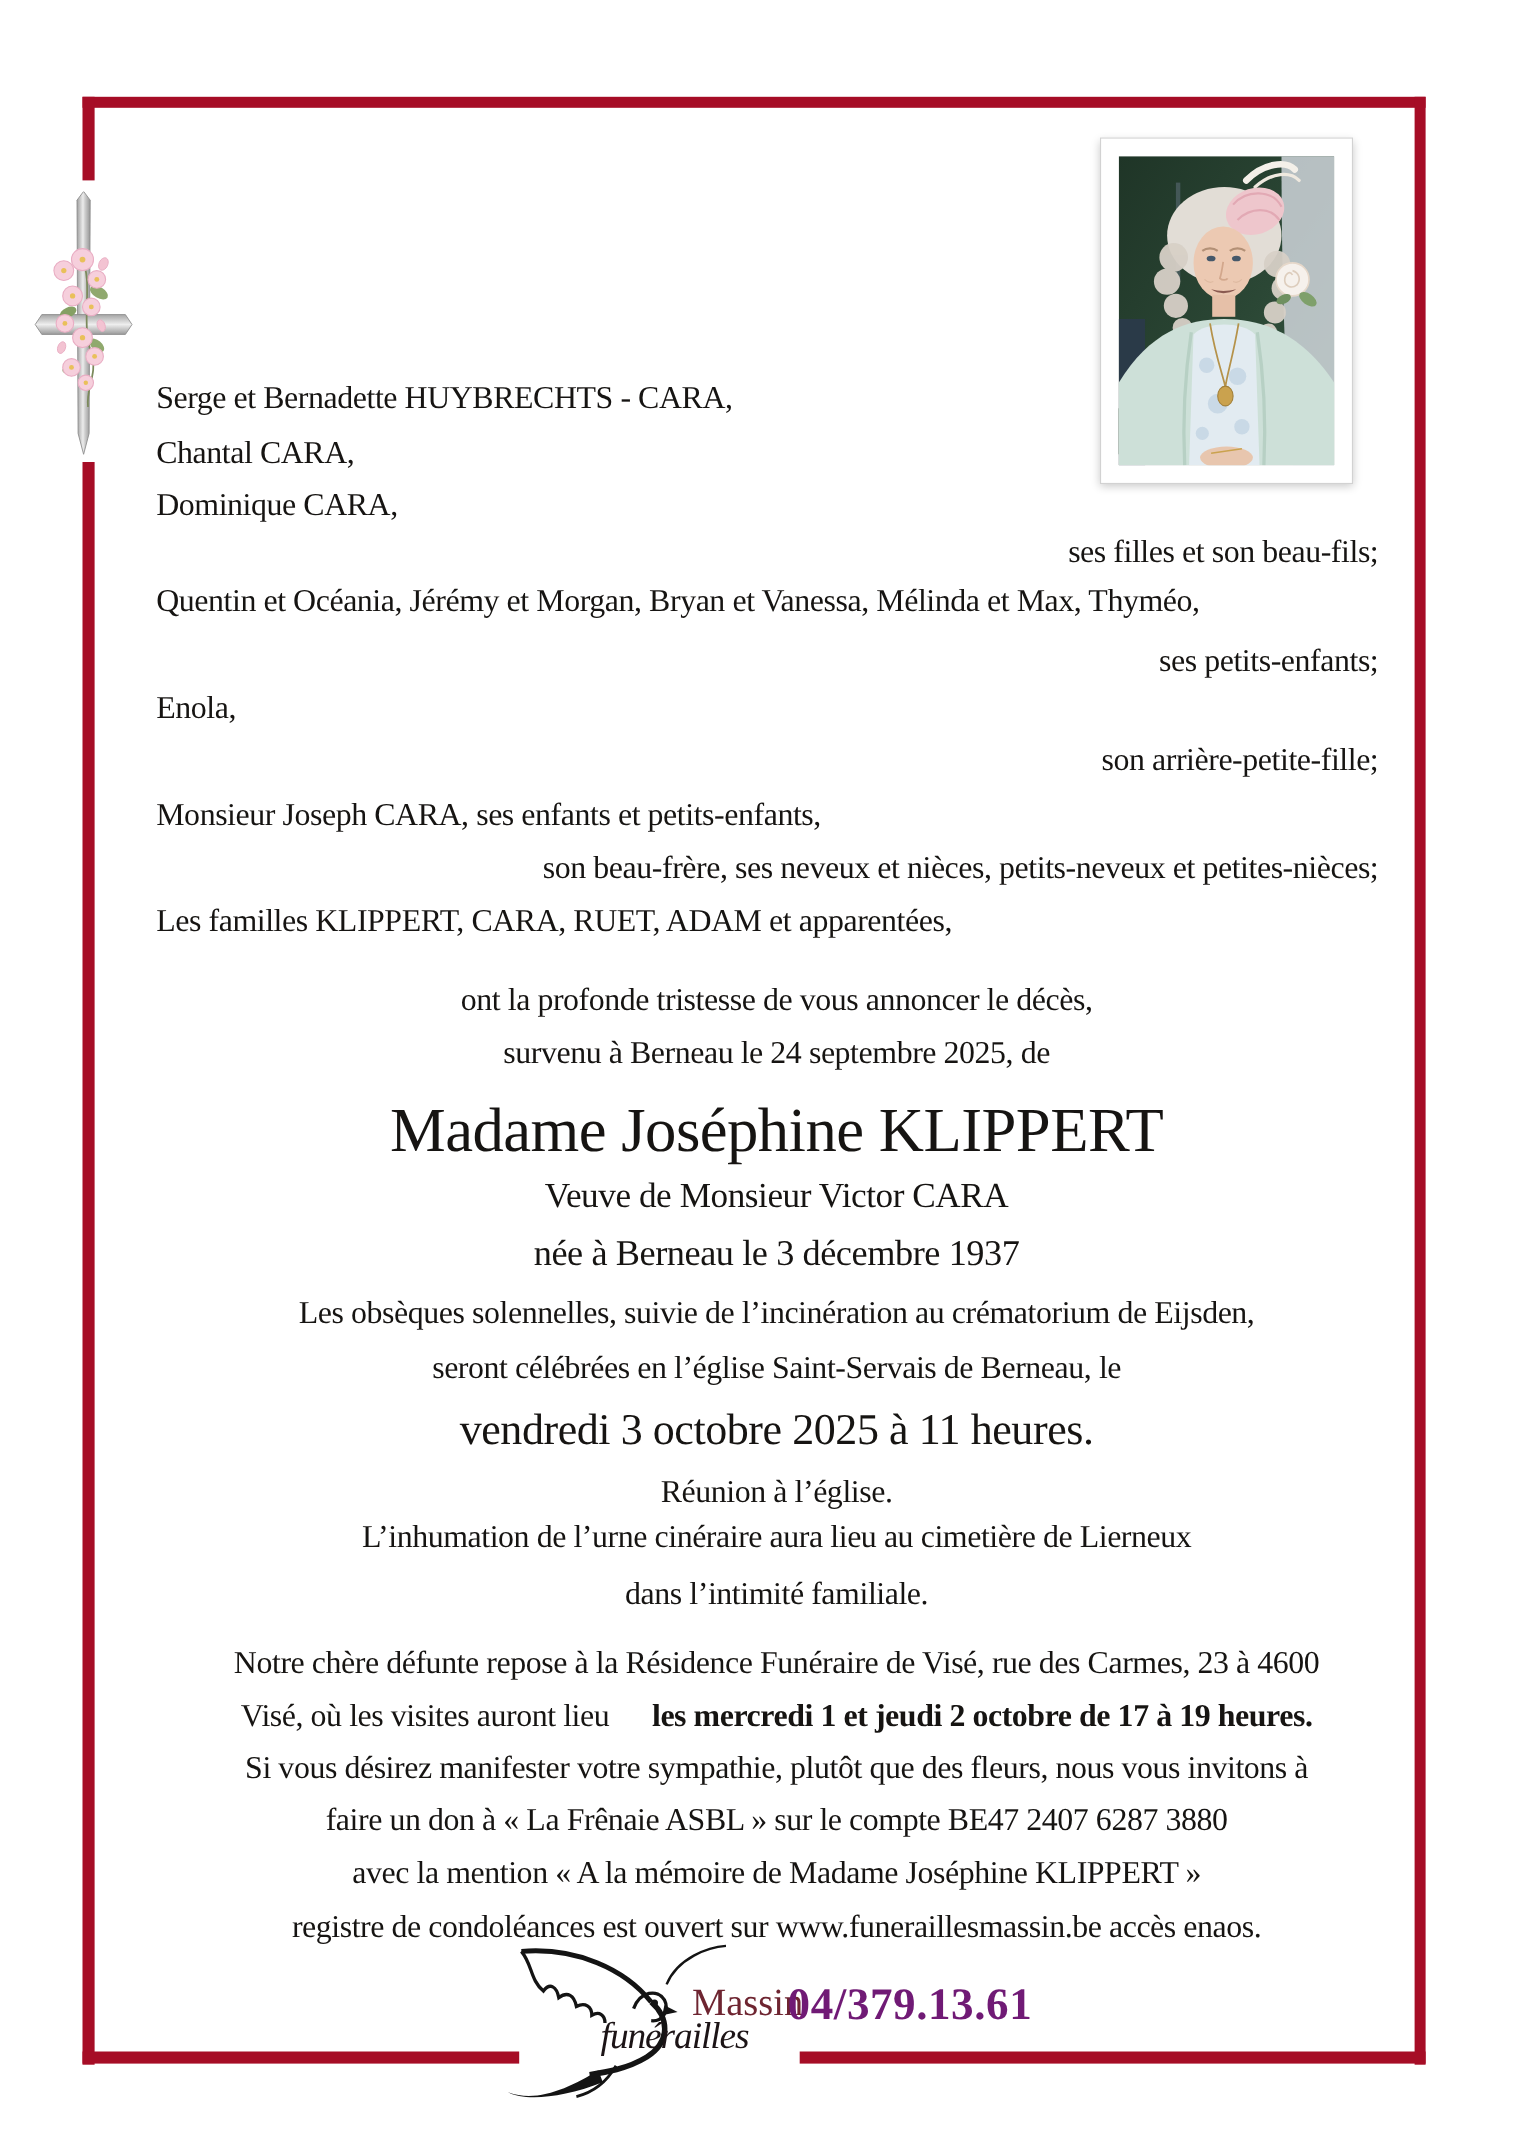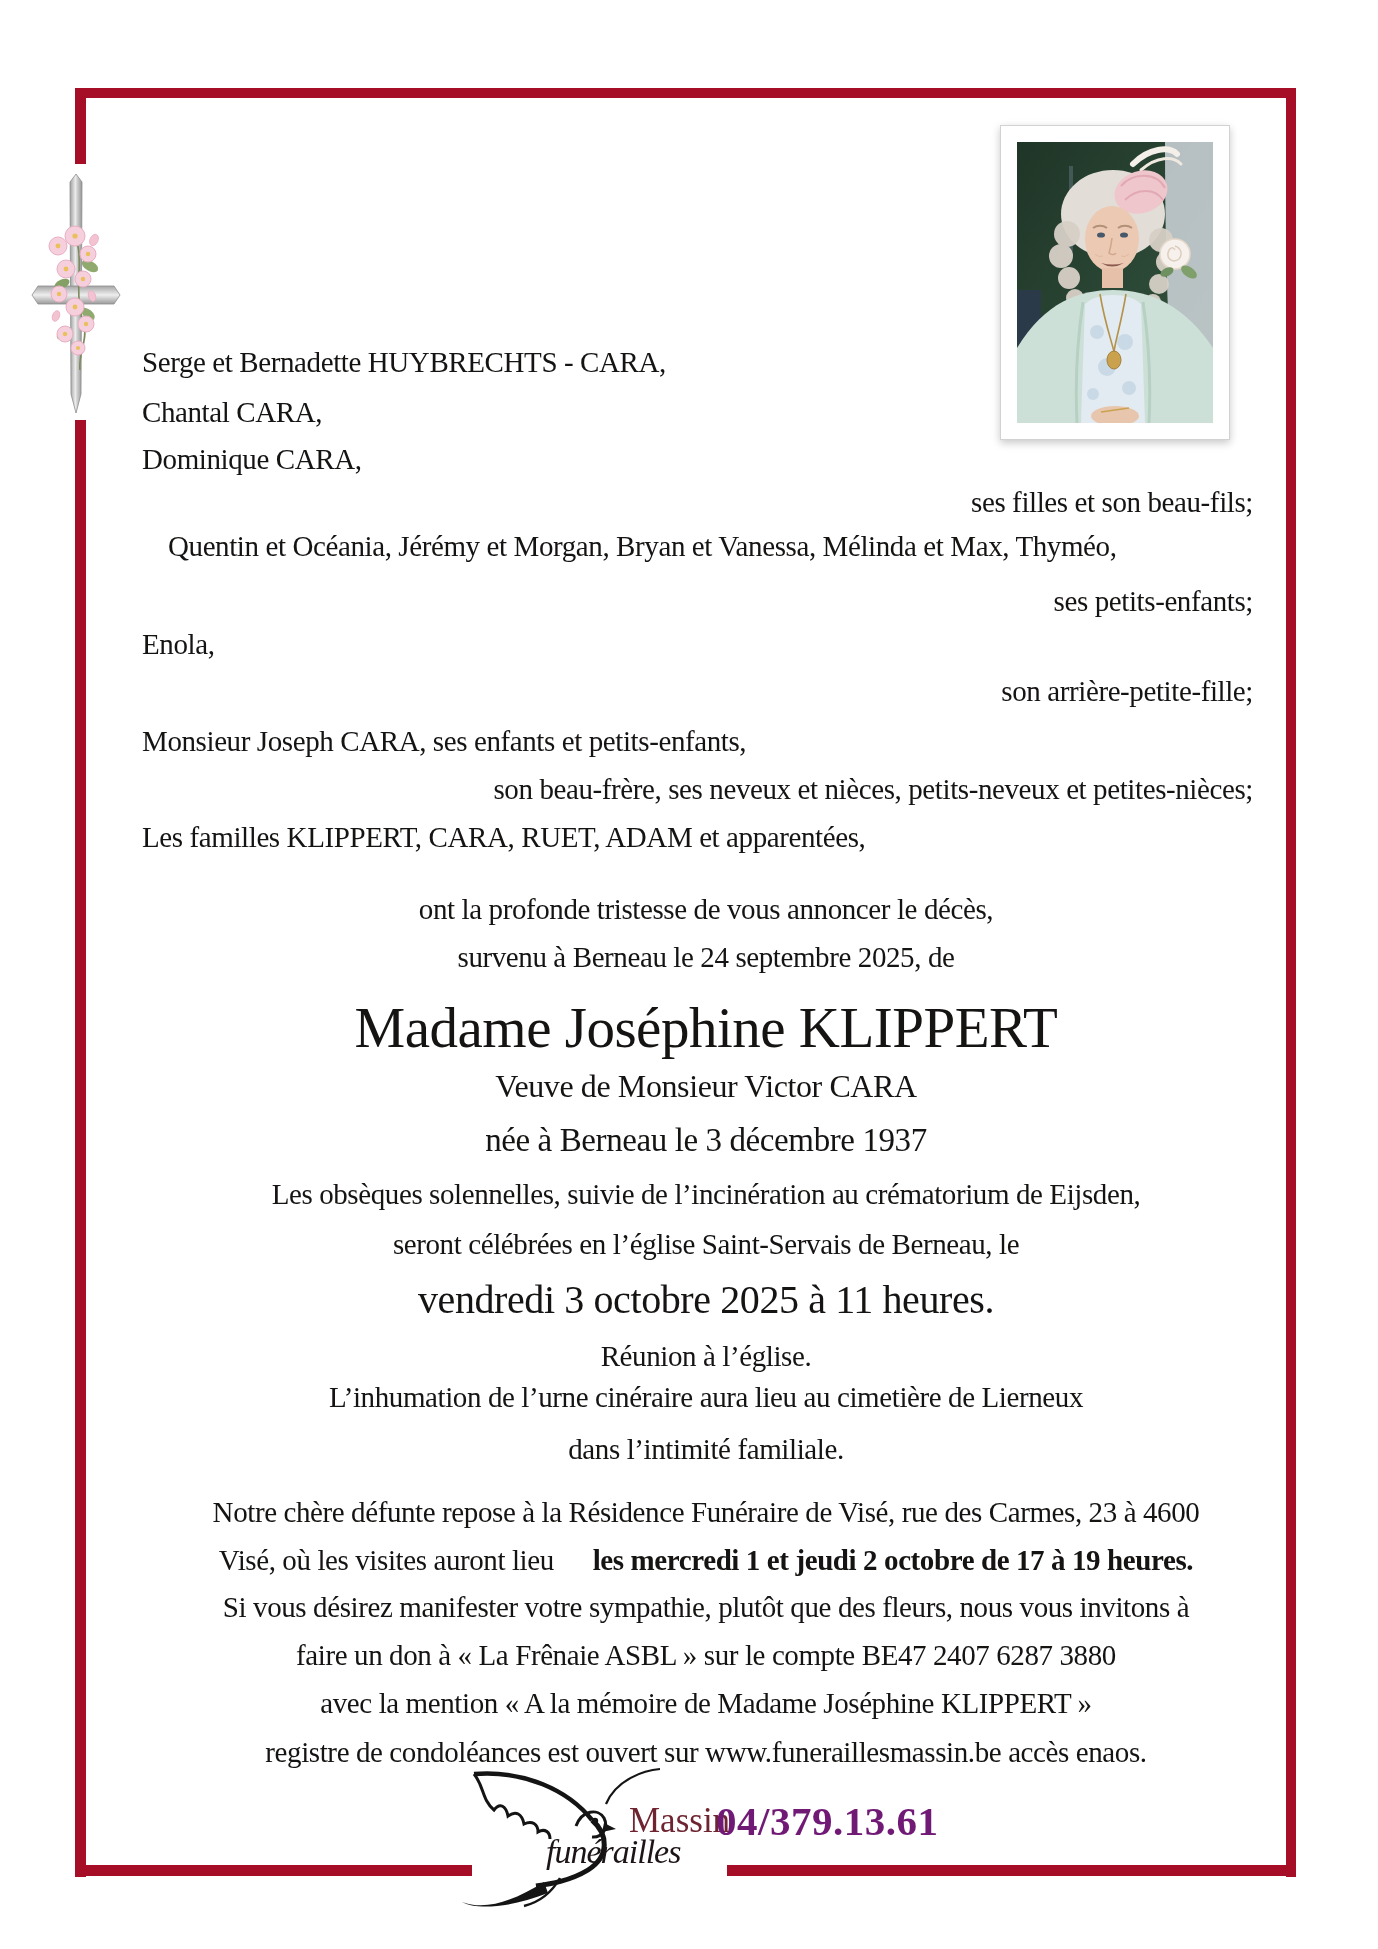--- a/index.html
+++ b/index.html
@@ -190,21 +190,21 @@
       <ellipse cx="98" cy="274" rx="24" ry="10" fill="#e8c6ae"></ellipse>
       <path d="M84,270 L112,266" stroke="#caa24e" stroke-width="1.4"></path>
     </svg>
   </figure>
 
   <div>
       <div class="line s-body align-left" style="top: 346px;">Serge et Bernadette HUYBRECHTS - CARA,</div>
       <div class="line s-body align-left" style="top: 396px;">Chantal CARA,</div>
       <div class="line s-body align-left" style="top: 443px;">Dominique CARA,</div>
       <div class="line s-body align-right" style="top: 486px; text-align: right;">ses filles et son beau-fils;</div>
-      <div class="line s-body align-left" style="top: 530px; margin-left: 26px;">Quentin et Océania, Jérémy et Morgan, Bryan et Vanessa, Mélinda et Max, Thyméo,</div>
+      <div class="line s-body align-left" style="top: 530px;">Quentin et Océania, Jérémy et Morgan, Bryan et Vanessa, Mélinda et Max, Thyméo,</div>
       <div class="line s-body align-right" style="top: 585px;">ses petits-enfants;</div>
       <div class="line s-body align-left" style="top: 628px;">Enola,</div>
       <div class="line s-body align-right" style="top: 675px;">son arrière-petite-fille;</div>
       <div class="line s-body align-left" style="top: 725px;">Monsieur Joseph CARA, ses enfants et petits-enfants,</div>
       <div class="line s-body align-right" style="top: 773px;">son beau-frère, ses neveux et nièces, petits-neveux et petites-nièces;</div>
       <div class="line s-body align-left" style="top: 821px;">Les familles KLIPPERT, CARA, RUET, ADAM et apparentées,</div>
       <div class="line s-body align-center" style="top: 893px;">ont la profonde tristesse de vous annoncer le décès,</div>
       <div class="line s-body align-center" style="top: 941px;">survenu à Berneau le 24 septembre 2025, de</div>
       <div class="line s-title align-center" style="top: 995px;">Madame Joséphine KLIPPERT</div>
       <div class="line s-sub align-center" style="top: 1068px;">Veuve de Monsieur Victor CARA</div>

